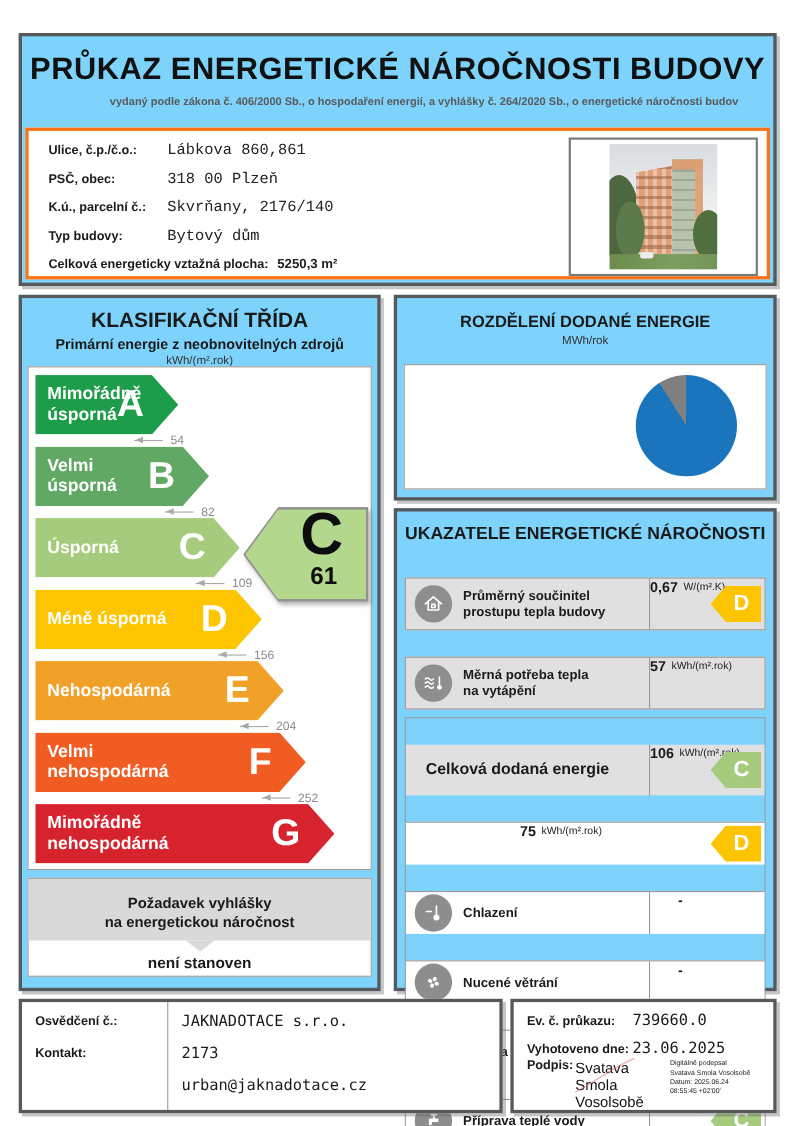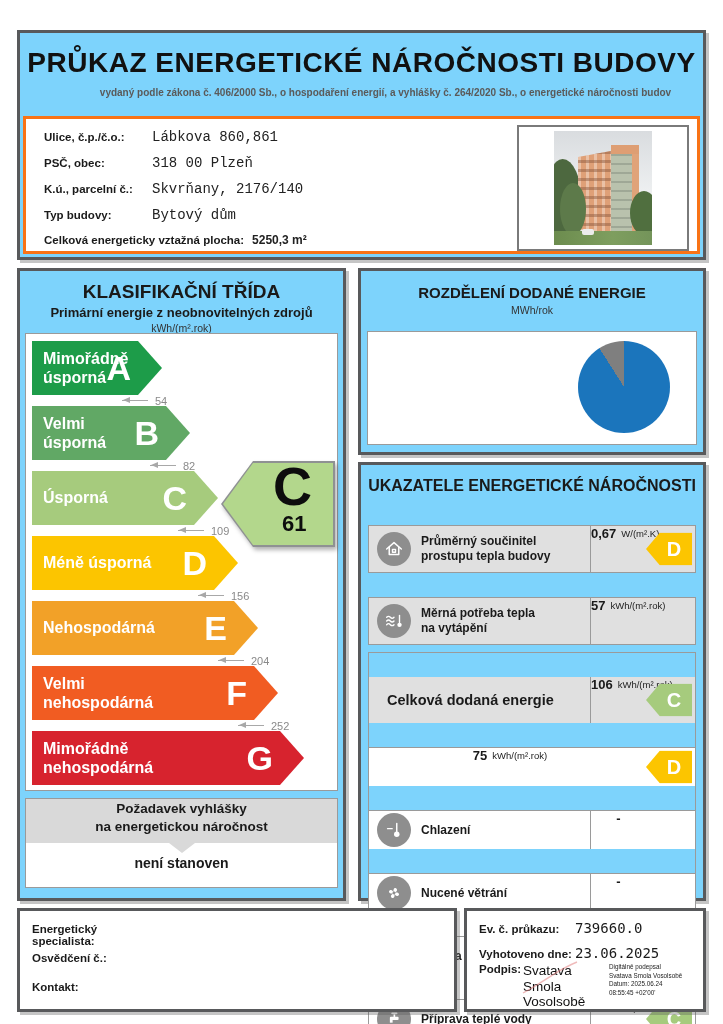--- a/index.html
+++ b/index.html
@@ -90,21 +90,21 @@
   .big-c-outer { position:absolute; inset:0; background:#8f9193;
     clip-path:polygon(0 50%, 32px 0, 100% 0, 100% 100%, 32px 100%); }
   .big-c { position:absolute; inset:2px;
     clip-path:polygon(0 50%, 30px 0, 100% 0, 100% 100%, 30px 100%); }
   .big-c-letter { position:absolute; left:50px; top:-8px; font-size:54px; font-weight:700; color:#0d0d0d; }
   .big-c-value { position:absolute; left:59px; top:48px; font-size:22px; font-weight:700; color:#0d0d0d; }
 
   .req-box { position:absolute; left:5px; right:5px; top:527px; height:90px;
     background:#fff; border:1px solid #9a9a9a; }
   .req-head { background:#d9d9d9; text-align:center; font-size:13.5px; font-weight:700;
-    padding:1px 0 8px; white-space:pre-line; line-height:1.3; }
+    padding:13px 0 8px; white-space:pre-line; line-height:1.3; }
   .req-notch { width:0; height:0; margin:0 auto; border-left:13px solid transparent;
     border-right:13px solid transparent; border-top:10px solid #d9d9d9; }
   .req-val { text-align:center; font-size:14px; font-weight:700; margin-top:2px; }
 
   
   .pie-panel { left:358px; top:268px; width:348px; height:187px; }
   .pp-title { text-align:center; font-size:15px; font-weight:700; margin-top:13px; }
   .pp-unit { text-align:center; font-size:10.5px; color:#333; margin-top:3px; }
   .pie-box { position:absolute; left:6px; right:6px; top:60px; bottom:7px;
     background:#fff; border:1px solid #9a9a9a; }
@@ -483,23 +483,27 @@
             <span>D</span>
           </span>
         </div>
       </div>
     </div>
   </section>
 
   <section class="foot foot-left">
     <div class="fl-grid">
       <div class="fl-labels">
-        <div class="fl-label">Energetický specialista:</div>
         <div class="fl-label">Osvědčení č.:</div>
         <div class="fl-label">Kontakt:</div>
+      </div>
+      <div class="fl-values">
+        <div class="fl-value">JAKNADOTACE s.r.o.</div>
+        <div class="fl-value">2173</div>
+        <div class="fl-value">urban@jaknadotace.cz</div>
       </div>
     </div>
   </section>
 
   <section class="foot foot-right">
     <div class="fr-row">
       <span class="fr-label">Ev. č. průkazu:</span>
       <span class="fr-value">739660.0</span>
     </div>
     <div class="fr-row">

